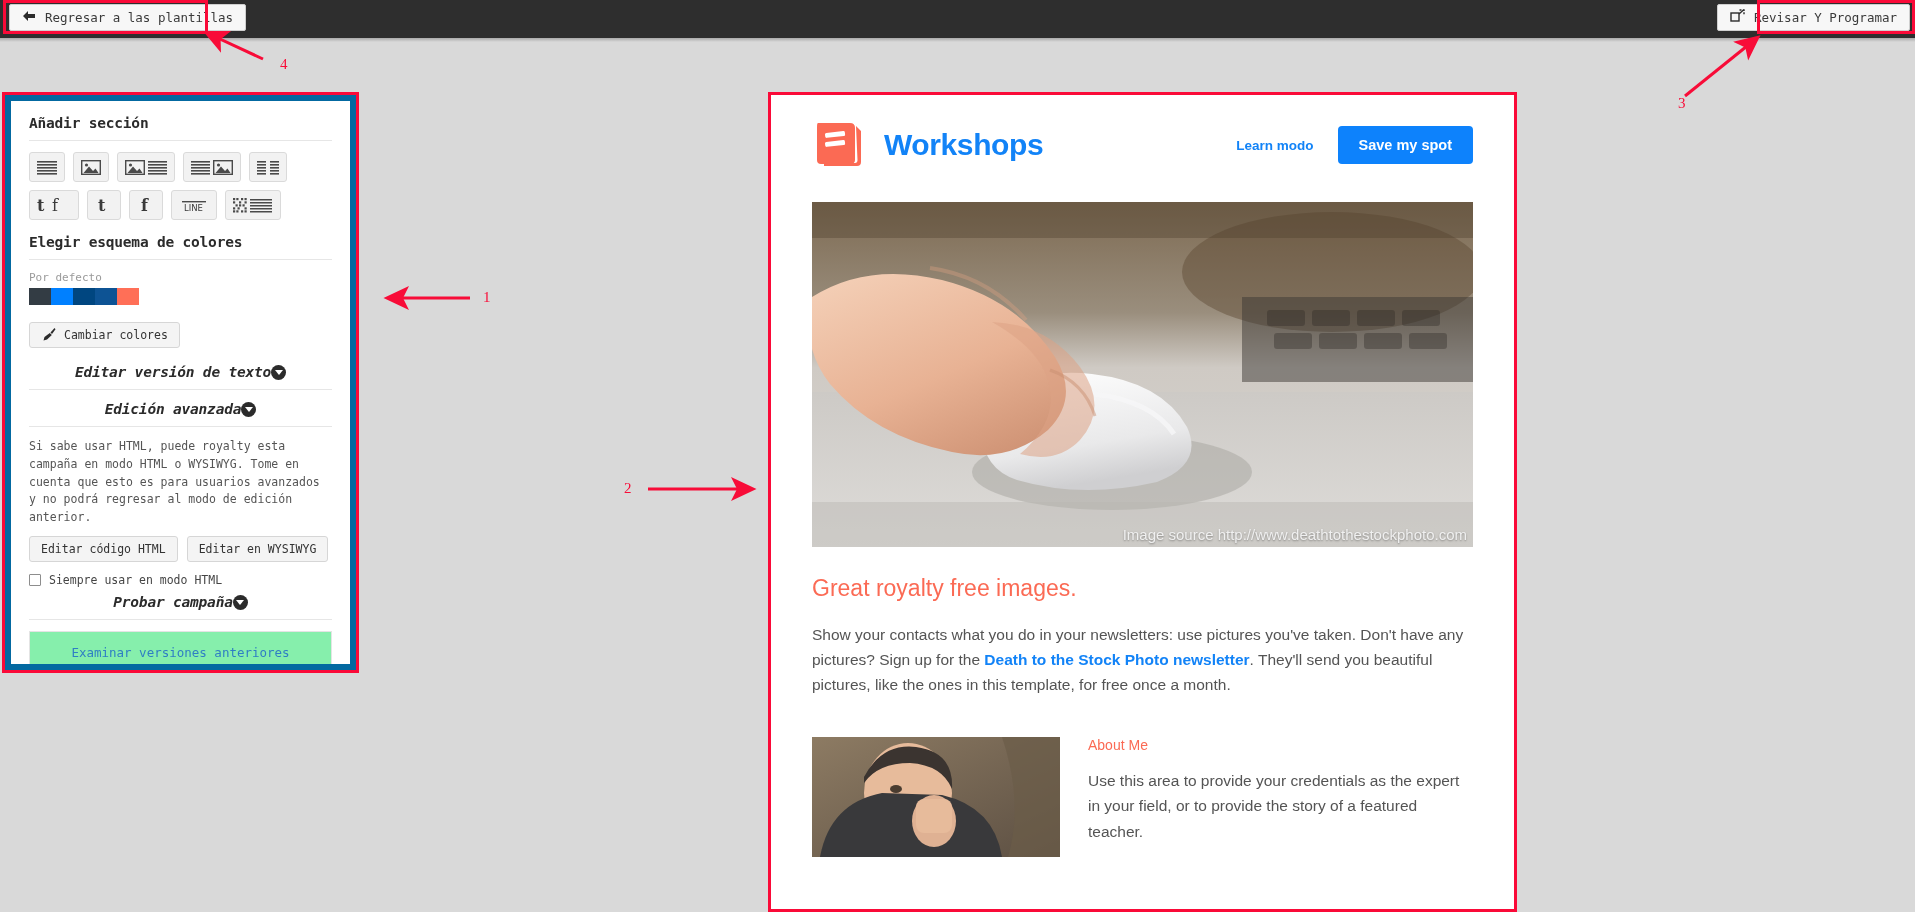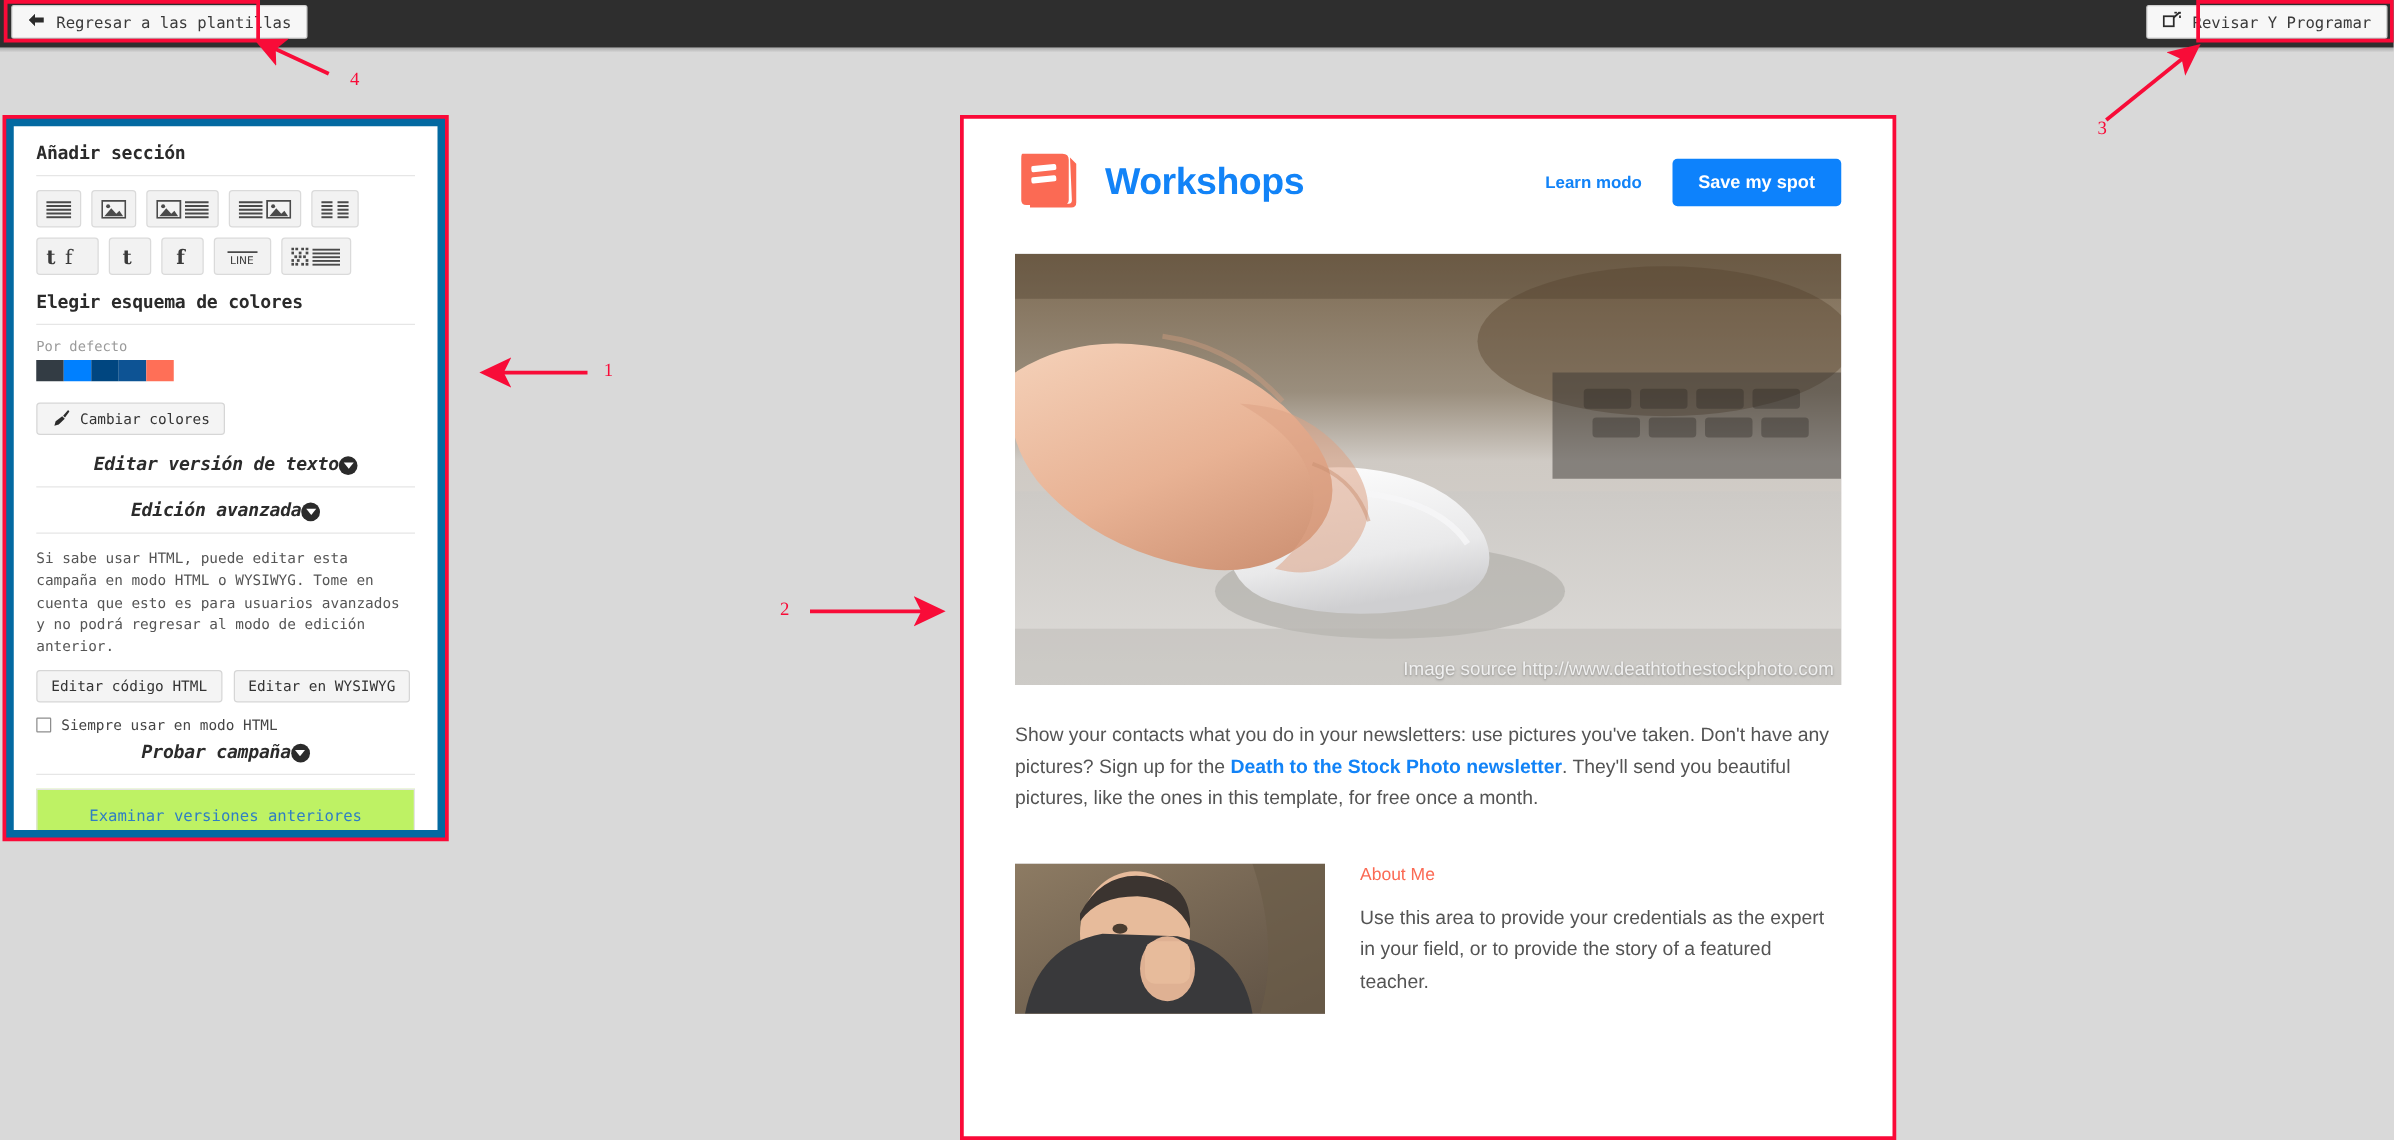--- a/index.html
+++ b/index.html
@@ -113,21 +113,21 @@
     margin-top: 11px; font-size: 11.5px; color: #454545;
     cursor: pointer;
   }
   .chkbox {
     width: 12px; height: 12px; border: 1px solid #8d8d8d;
     background: #fff; border-radius: 1px; flex: 0 0 auto;
   }
 
   .save-panel {
     margin-top: 11px;
-    background: #bef264; border: 1px solid #e4e4e4;
+    background: #86efac; border: 1px solid #e4e4e4;
     padding: 10px 8px 10px 8px;
     text-align: center;
   }
   .link-blue {
     color: #2f7ec4; font-size: 12.5px; text-decoration: none;
     cursor: pointer; display: inline-block;
   }
 
   
   .preview {
@@ -409,21 +409,21 @@
       <span class="chev"></span>
     </div>
     <div class="rule"></div>
 
     <div class="accordion">
       <span class="sec-title">Edición avanzada</span>
       <span class="chev"></span>
     </div>
     <div class="rule"></div>
 
-    <div class="para">Si sabe usar HTML, puede editar esta campaña en modo HTML o WYSIWYG. Tome en cuenta que esto es para usuarios avanzados y no podrá regresar al modo de edición anterior.</div>
+    <div class="para">Si sabe usar HTML, puede royalty esta campaña en modo HTML o WYSIWYG. Tome en cuenta que esto es para usuarios avanzados y no podrá regresar al modo de edición anterior.</div>
 
     <div class="btn-row">
       <div class="btn-grey">Editar código HTML</div>
       <div class="btn-grey">Editar en WYSIWYG</div>
     </div>
 
     <div class="check-row">
       <span class="chkbox"></span>
       <span>Siempre usar en modo HTML</span>
     </div>
@@ -518,20 +518,21 @@
         <path d="M180 120 Q235 122 268 165 Q297 205 268 238 Q245 262 208 252 Q248 218 236 178 Q226 146 180 120 Z" fill="#dda385" opacity="0.55"></path>
         <path d="M238 168 Q272 180 283 214" fill="none" stroke="#c98f72" stroke-width="3" opacity="0.5"></path>
         <path d="M118 66 Q175 74 214 118" fill="none" stroke="#d8a183" stroke-width="4" opacity="0.4"></path>
         <rect y="0" width="661" height="36" fill="#4a3c2c" opacity="0.35"></rect>
         <rect y="300" width="661" height="45" fill="#b9b6b2" opacity="0.45"></rect>
       </svg>
       <div class="hero-caption">Image source http://www.deathtothestockphoto.com</div>
     </div>
 
     <div class="ebody">
+      <div class="h-coral">Great royalty free images.</div>
       <div class="p-body">
         <span>Show your contacts what you do in your newsletters: use pictures you've taken. Don't have any pictures? Sign up for the </span><b>Death to the Stock Photo newsletter</b><span>. They'll send you beautiful pictures, like the ones in this template, for free once a month.</span>
       </div>
     </div>
 
     <div class="about-row">
       <div class="about-img">
         <svg width="248" height="120" viewBox="0 0 248 120" preserveAspectRatio="none">
           <defs>
             <linearGradient id="abg" x1="0" y1="0" x2="1" y2="1">

